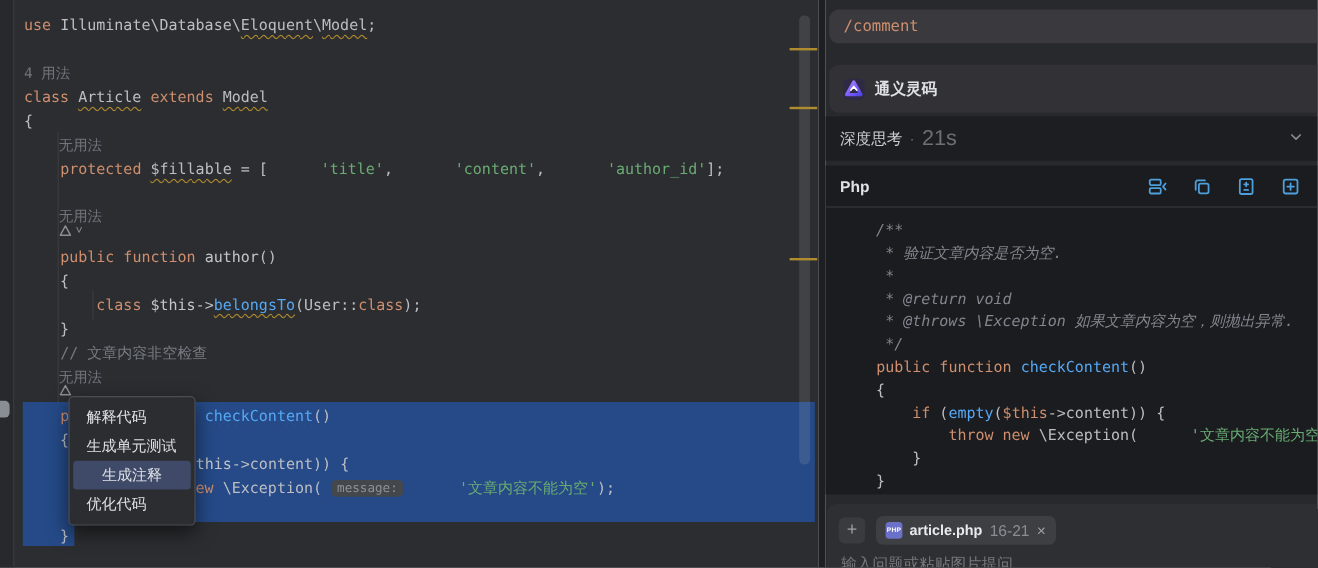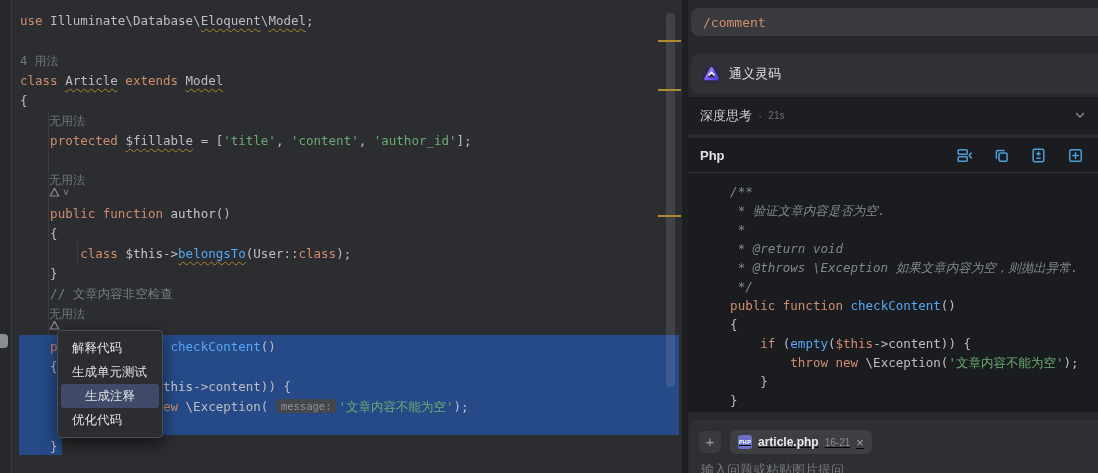--- a/index.html
+++ b/index.html
@@ -15,21 +15,21 @@
   .code-lines{position:absolute;inset:0;z-index:2;}
   .line{position:absolute;left:20px;white-space:pre;font:12.5px/16px "DejaVu Sans Mono","Liberation Mono",monospace;color:#bcbec4;}
   .line.inlay{color:#70747c;font-size:12px;}
   .ai-lens{display:flex;align-items:center;gap:3px;color:#8b8e94;}
   .lens-ch{font-size:10px;line-height:10px;color:#8b8e94;}
   .selrow{position:absolute;left:19px;width:660px;height:20px;background:#254a87;z-index:0;}
   .selrow.part{width:43px;}
   .tk-k{color:#cf8e6d;}
   .tk-pl{color:#bcbec4;}
   .tk-v{color:#c3c5cb;}
-  .tk-s{color:#6aab73;}
+  .tk-s{color:#6aab73;margin-left:44px;}
   .tk-c{color:#767b82;}
   .tk-m{color:#56a8f5;text-decoration:underline wavy #a8862e 1px;text-underline-offset:3px;}
   .tk-mb{color:#56a8f5;}
   .tk-sq{color:#bcbec4;text-decoration:underline wavy #a8862e 1px;text-underline-offset:3px;}
   .tk-doc{color:#82868e;font-style:italic;}
   .tk-vo{color:#cf8e6d;}
   .tk-chip{display:inline-block;background:#44474b;color:#8e9197;font-size:10.5px;line-height:14px;border-radius:4px;padding:0 5px;margin-right:2px;vertical-align:1px;}
   .scrollbar{position:absolute;left:666px;top:13px;width:9px;height:374px;background:rgba(197,200,205,0.14);border-radius:4px;z-index:3;}
   .stripe{position:absolute;left:658px;width:23px;height:2px;background:#b08c2e;z-index:4;}
   .st1{top:40px;}.st2{top:89px;}.st3{top:215px;}
@@ -38,42 +38,42 @@
   .menu-item{height:24px;line-height:24px;padding:0 11px;margin:0 3px;border-radius:3px;color:#dfe1e5;font-size:12.5px;cursor:default;}
   .menu-item.selected{background:#3f4a68;text-align:center;}
   
   .divider{position:absolute;left:682px;top:0;width:6px;height:473px;background:#1e1f22;}
   .panel{position:absolute;left:688px;top:0;right:0;height:473px;background:#28292c;}
   .user-bubble{position:absolute;left:3px;top:8px;right:0;height:28px;background:#3a3a3e;border-radius:8px 0 0 8px;
                display:flex;align-items:center;padding-left:12px;box-sizing:border-box;}
   .user-bubble span{color:#cf8e6d;font:13px "DejaVu Sans Mono","Liberation Mono",monospace;}
   .asst-bar{position:absolute;left:3px;top:54px;right:0;height:40px;background:#323236;border-radius:8px 0 0 8px;
             display:flex;align-items:center;gap:8px;padding-left:11px;box-sizing:border-box;}
-  .asst-bar .name{color:#dfe1e5;font-size:13px;}
+  .asst-bar .name{color:#dfe1e5;font-size:13px;font-weight:bold;}
   .think-row{position:absolute;left:0;top:97px;right:0;height:37px;background:#1d1e21;display:flex;align-items:center;padding:0 12px;box-sizing:border-box;}
   .think-row .lbl{color:#c9ccd2;font-size:13px;}
   .think-row .dot{color:#6b6f76;margin:0 6px;font-size:13px;}
-  .think-row .time{color:#6b6f76;font-size:10px;}
+  .think-row .time{color:#6b6f76;font-size:18px;}
   .think-row .chev{margin-left:auto;color:#8a8d92;}
   .code-card{position:absolute;left:0;top:138px;right:0;height:274px;background:#1a1c1f;}
   .card-head{height:35px;display:flex;align-items:center;padding:0 14px 0 12px;border-bottom:1px solid #36383c;box-sizing:border-box;}
   .card-head .lang{color:#dfe1e5;font-size:13px;font-weight:bold;}
   .card-icons{margin-left:auto;display:flex;gap:20px;}
   .card-icons button{background:none;border:none;padding:0;width:17px;height:17px;cursor:pointer;}
   .card-icons svg{width:17px;height:17px;stroke:#4da0dc;fill:none;stroke-width:1.4;stroke-linecap:round;stroke-linejoin:round;}
   .card-body{padding:9px 0 0 12px;}
   .cl{white-space:pre;font:12.5px/19px "DejaVu Sans Mono","Liberation Mono",monospace;color:#bcbec4;}
   .input-card{position:absolute;left:1px;top:420px;right:0;height:60px;background:#2e2f33;border-radius:8px 0 0 0;}
   .chip-row{display:flex;align-items:center;gap:9px;padding:10px 0 0 10px;}
   .add-btn{width:22px;height:22px;border:none;border-radius:5px;background:#3a3b3f;color:#9da0a6;font-size:15px;line-height:20px;padding:0;cursor:pointer;}
-  .ctx-chip{display:flex;align-items:center;gap:6px;height:24px;background:#3e3f43;border-radius:6px;padding:0 8px;cursor:default;text-decoration:underline;}
+  .ctx-chip{display:flex;align-items:center;gap:6px;height:24px;background:#3e3f43;border-radius:6px;padding:0 8px;cursor:default;}
   .php-badge{width:14px;height:14px;border-radius:3px;background:#6b71c9;color:#fff;font-size:5.5px;font-weight:bold;
              display:flex;align-items:center;justify-content:center;letter-spacing:.3px;}
   .ctx-chip .fname{color:#e8eaed;font-size:12px;font-weight:bold;}
-  .ctx-chip .frange{color:#8a8d93;font-size:10px;}
+  .ctx-chip .frange{color:#8a8d93;font-size:13px;}
   .ctx-chip .x{color:#9da0a6;font-size:13px;cursor:pointer;}
   .placeholder{position:absolute;left:12px;top:41px;color:#75787e;font-size:13px;white-space:nowrap;}
 </style>
 </head>
 <body>
 
 <div class="stage">
 
   <div class="editor">
     <div class="gutter"></div>

